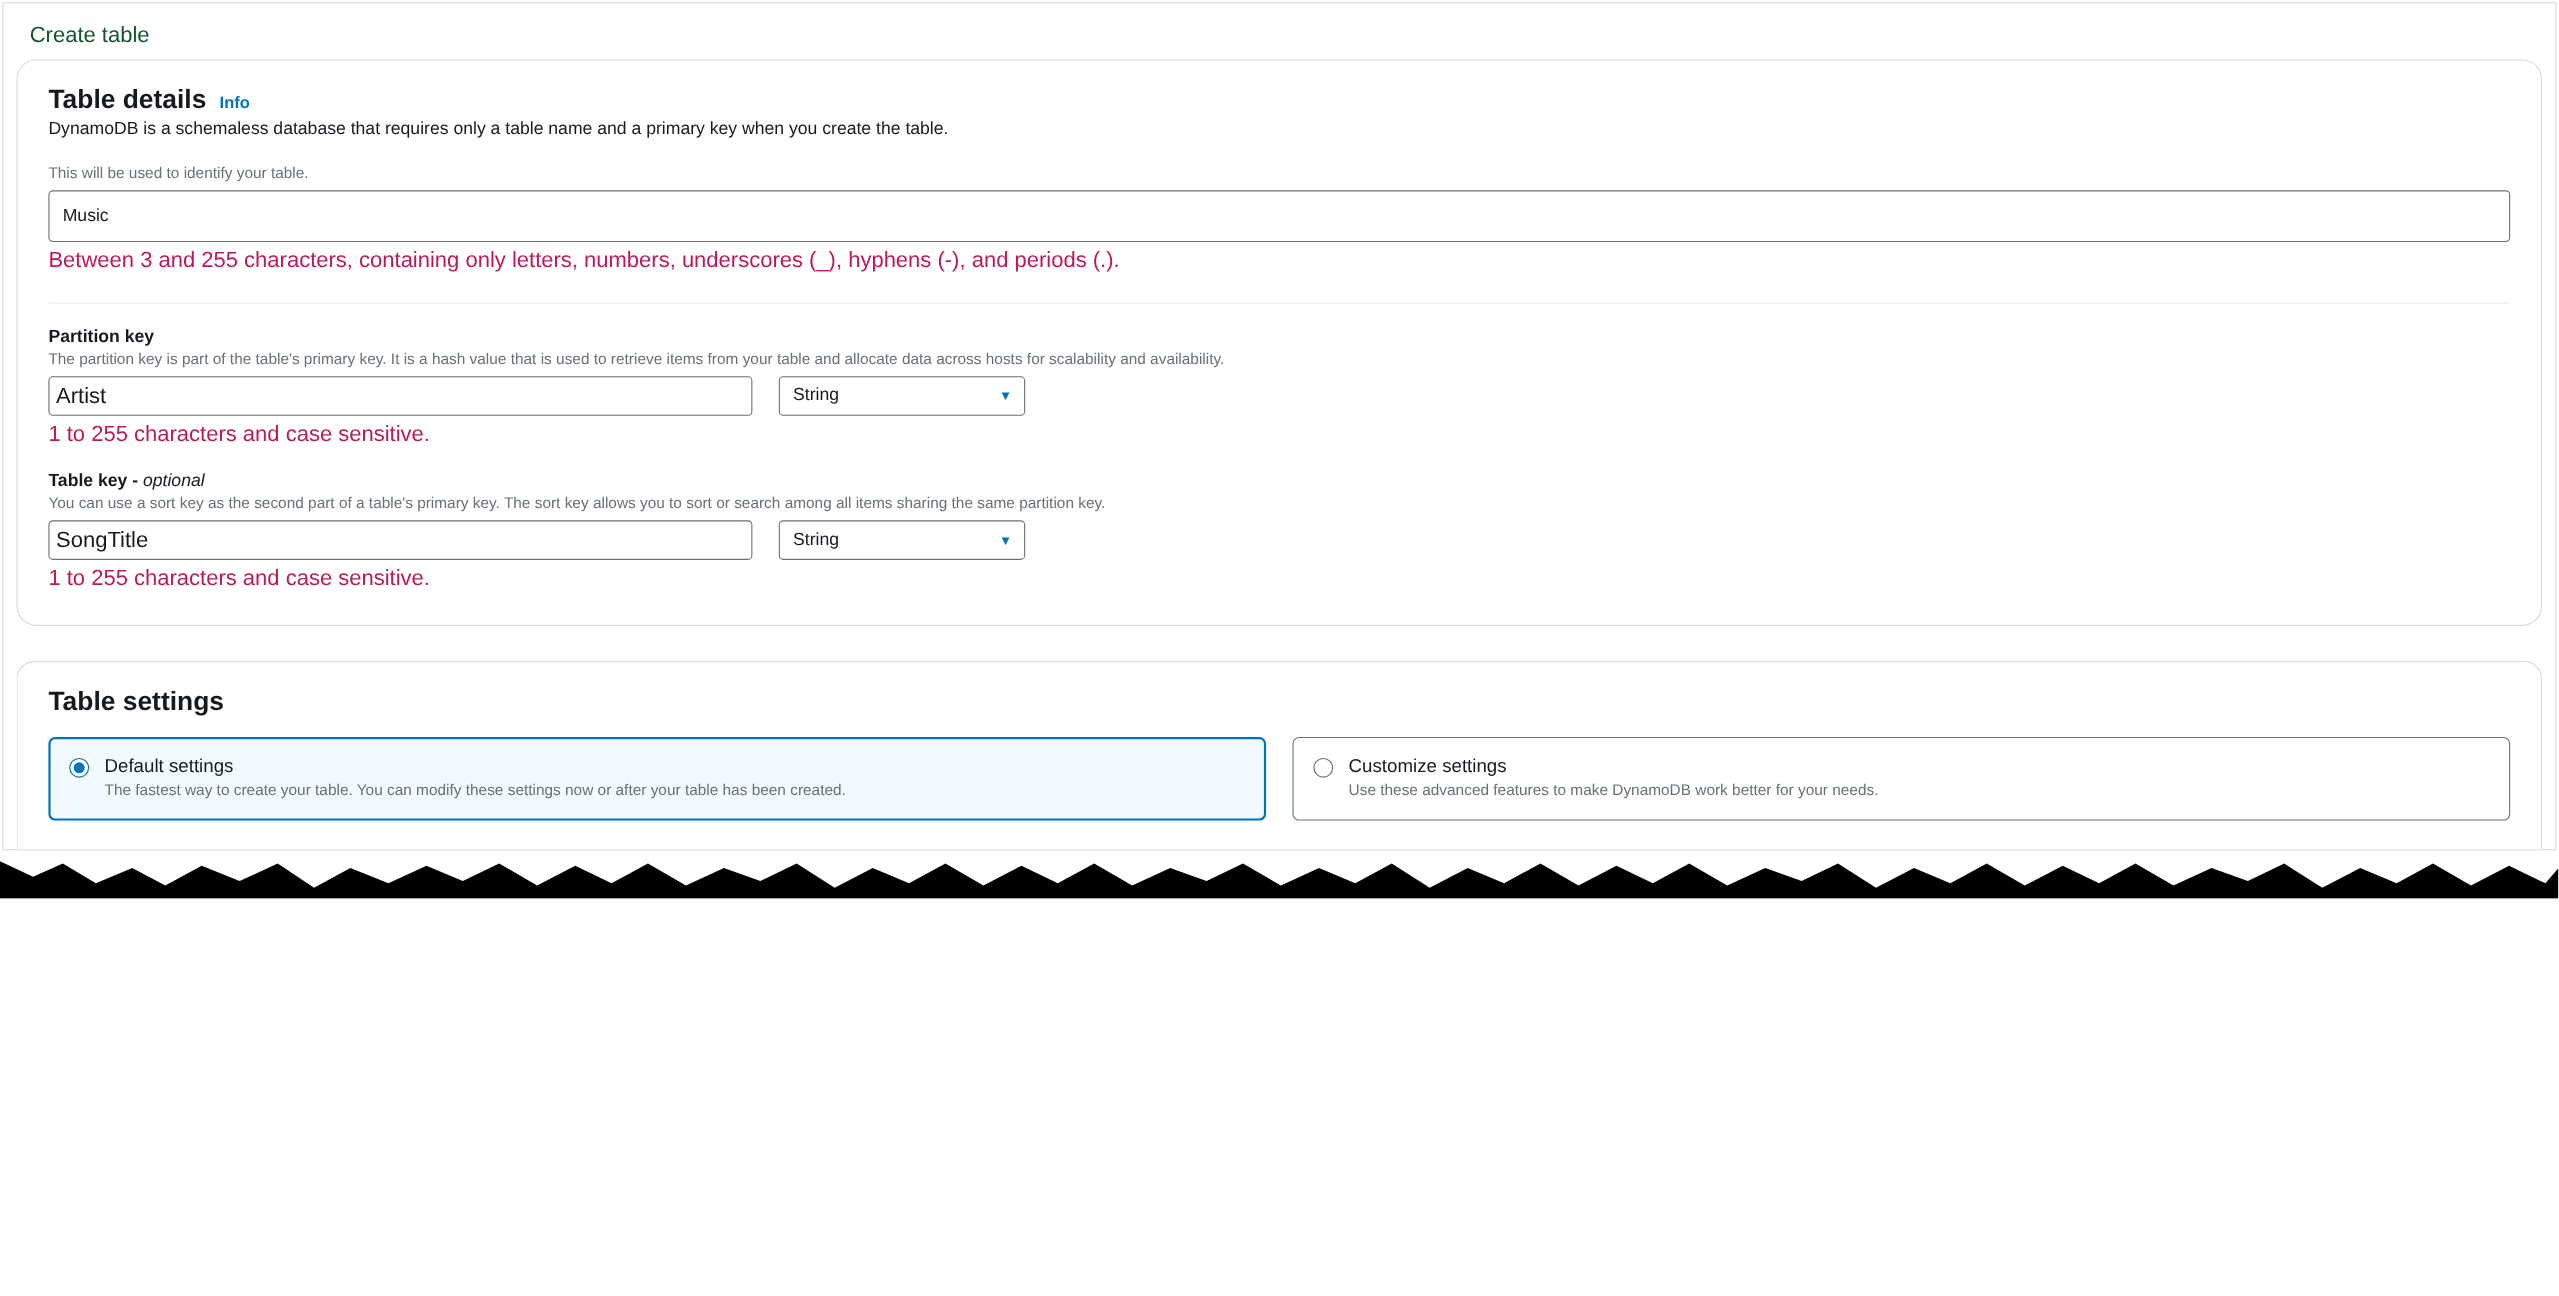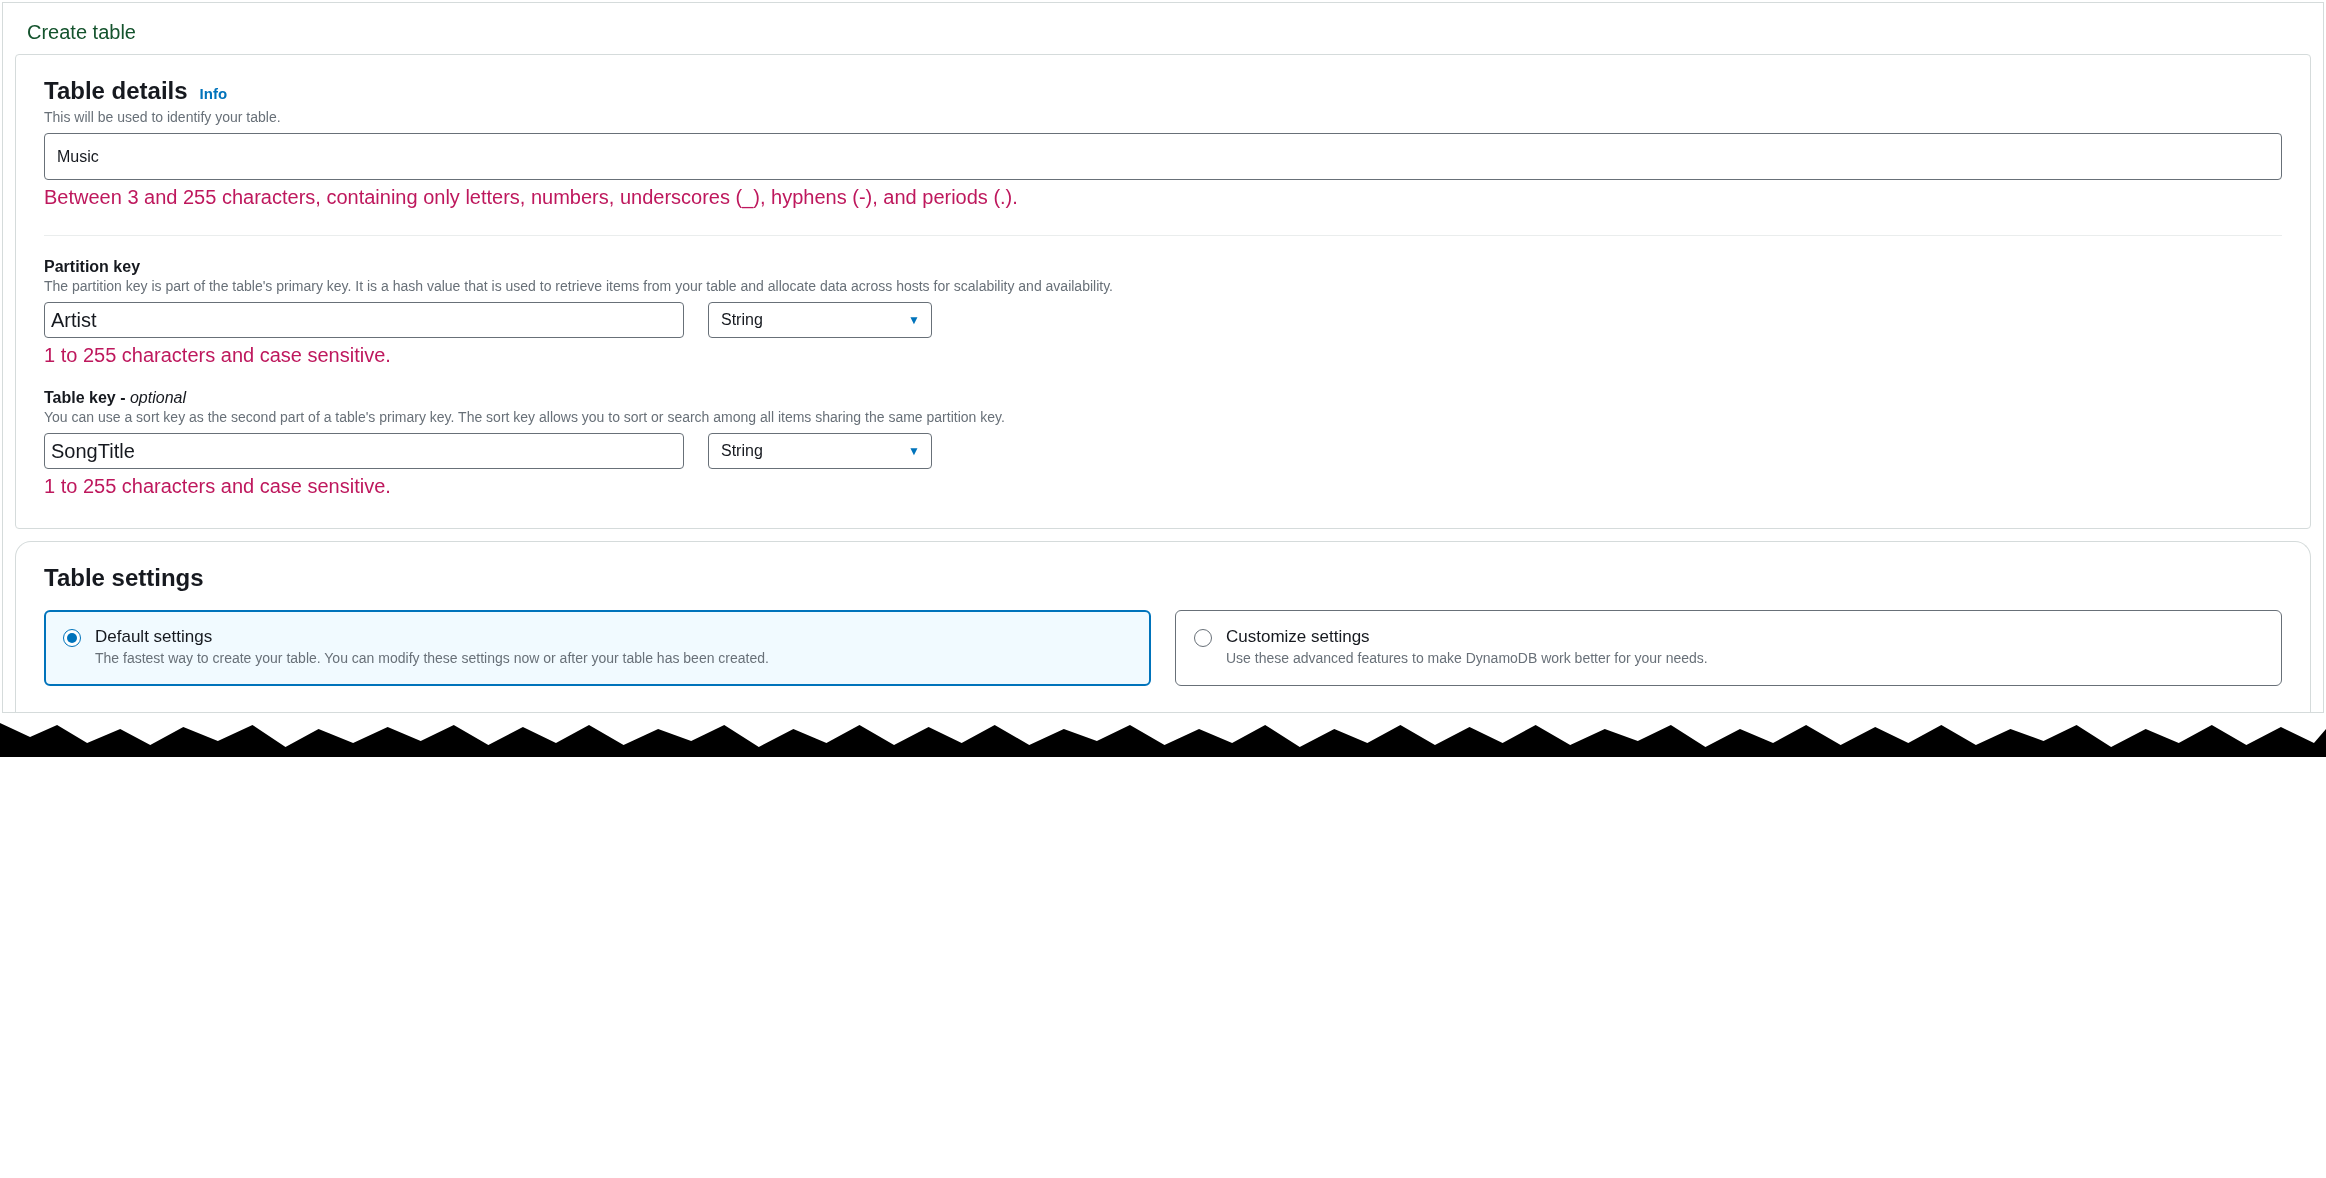--- a/index.html
+++ b/index.html
@@ -17,22 +17,22 @@
   .page-header {
     padding: 18px 24px 10px 24px;
   }
   .page-title {
     font-size: 20px;
     font-weight: 400;
     color: #14532d;
   }
   .panel {
     border: 1px solid #d5dbdb;
-    border-radius: 4px;
-    margin: 0 12px 12px 12px;
+    border-radius: 18px;
+    margin: 0 12px 32px 12px;
     padding: 22px 28px 26px 28px;
     background: #fff;
   }
   .panel-header {
     display: flex;
     align-items: baseline;
     gap: 12px;
     margin-bottom: 4px;
   }
   .panel-title {
@@ -224,20 +224,21 @@
 
   <div class="page-header">
     <h1 class="page-title">Create table</h1>
   </div>
 
   <div class="panel">
     <div class="panel-header">
       <h2 class="panel-title">Table details</h2>
       <a class="info-link">Info</a>
     </div>
+    <p class="panel-desc">DynamoDB is a schemaless database that requires only a table name and a primary key when you create the table.</p>
 
     <div class="field-group">
       <div class="field-hint">This will be used to identify your table.</div>
       <input type="text" class="text-input" value="Music" style="">
       <div class="field-help">Between 3 and 255 characters, containing only letters, numbers, underscores (_), hyphens (-), and periods (.).</div>
     </div>
 
     <hr class="divider">
 
     <div class="field-group" style="margin-bottom:22px;">

